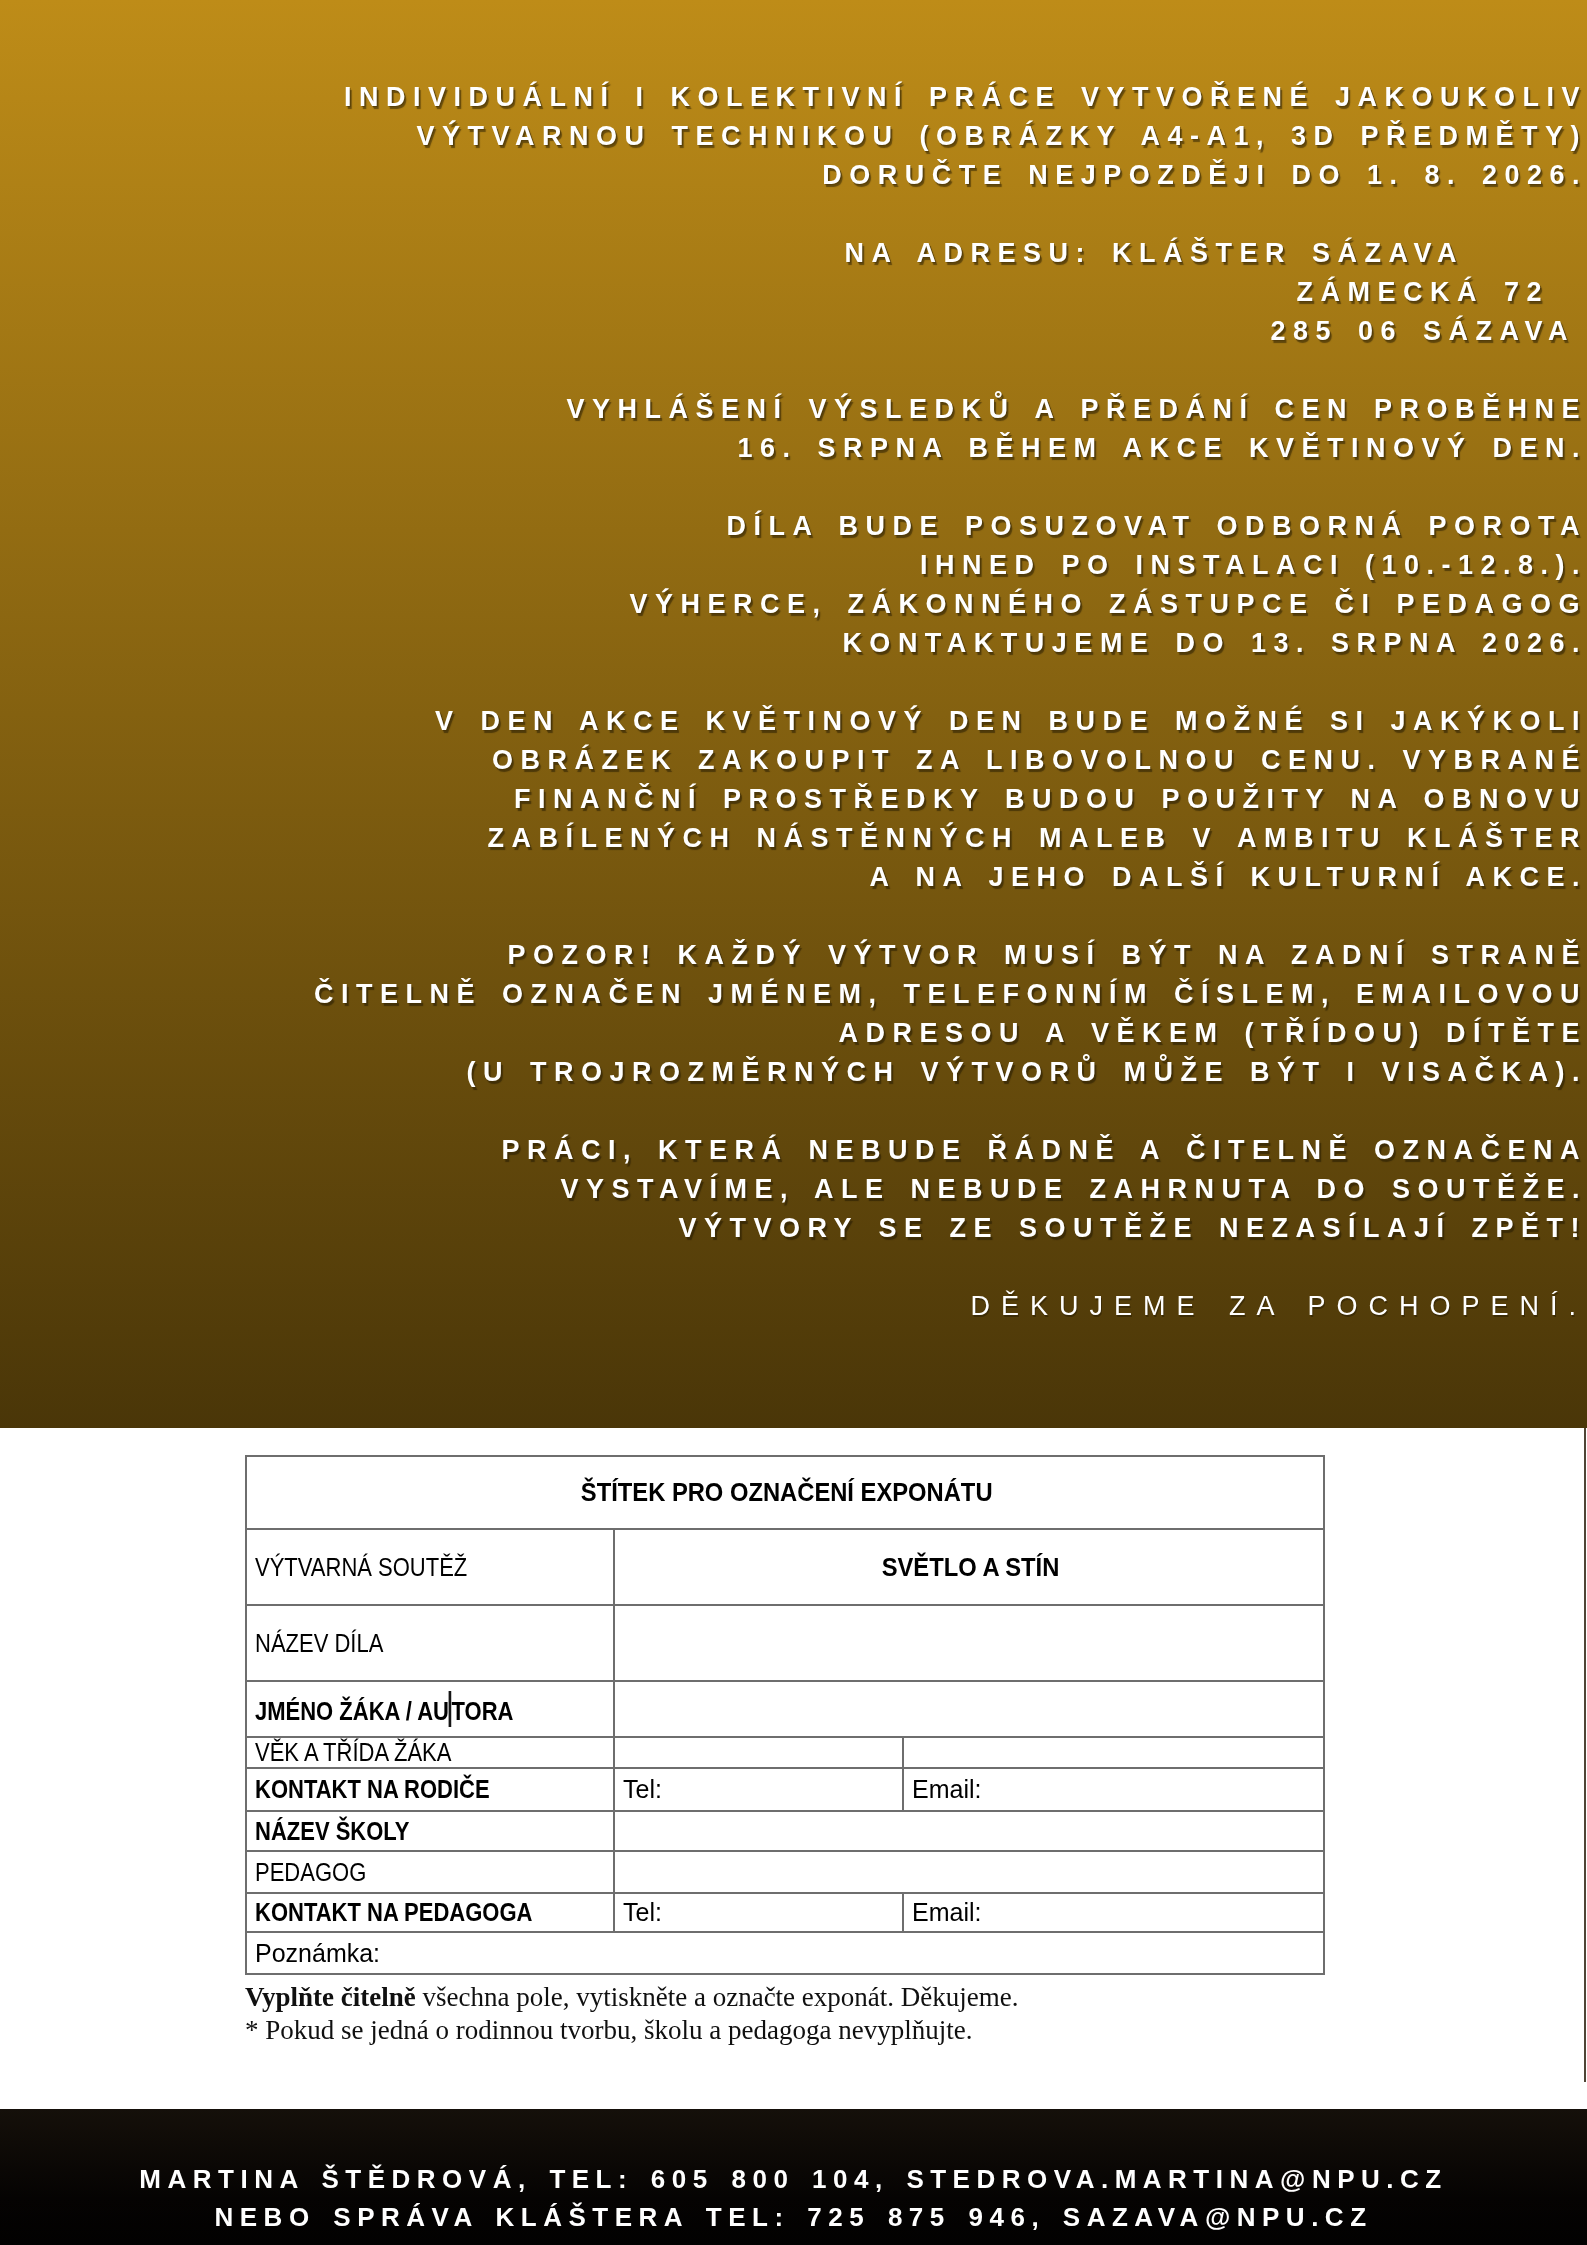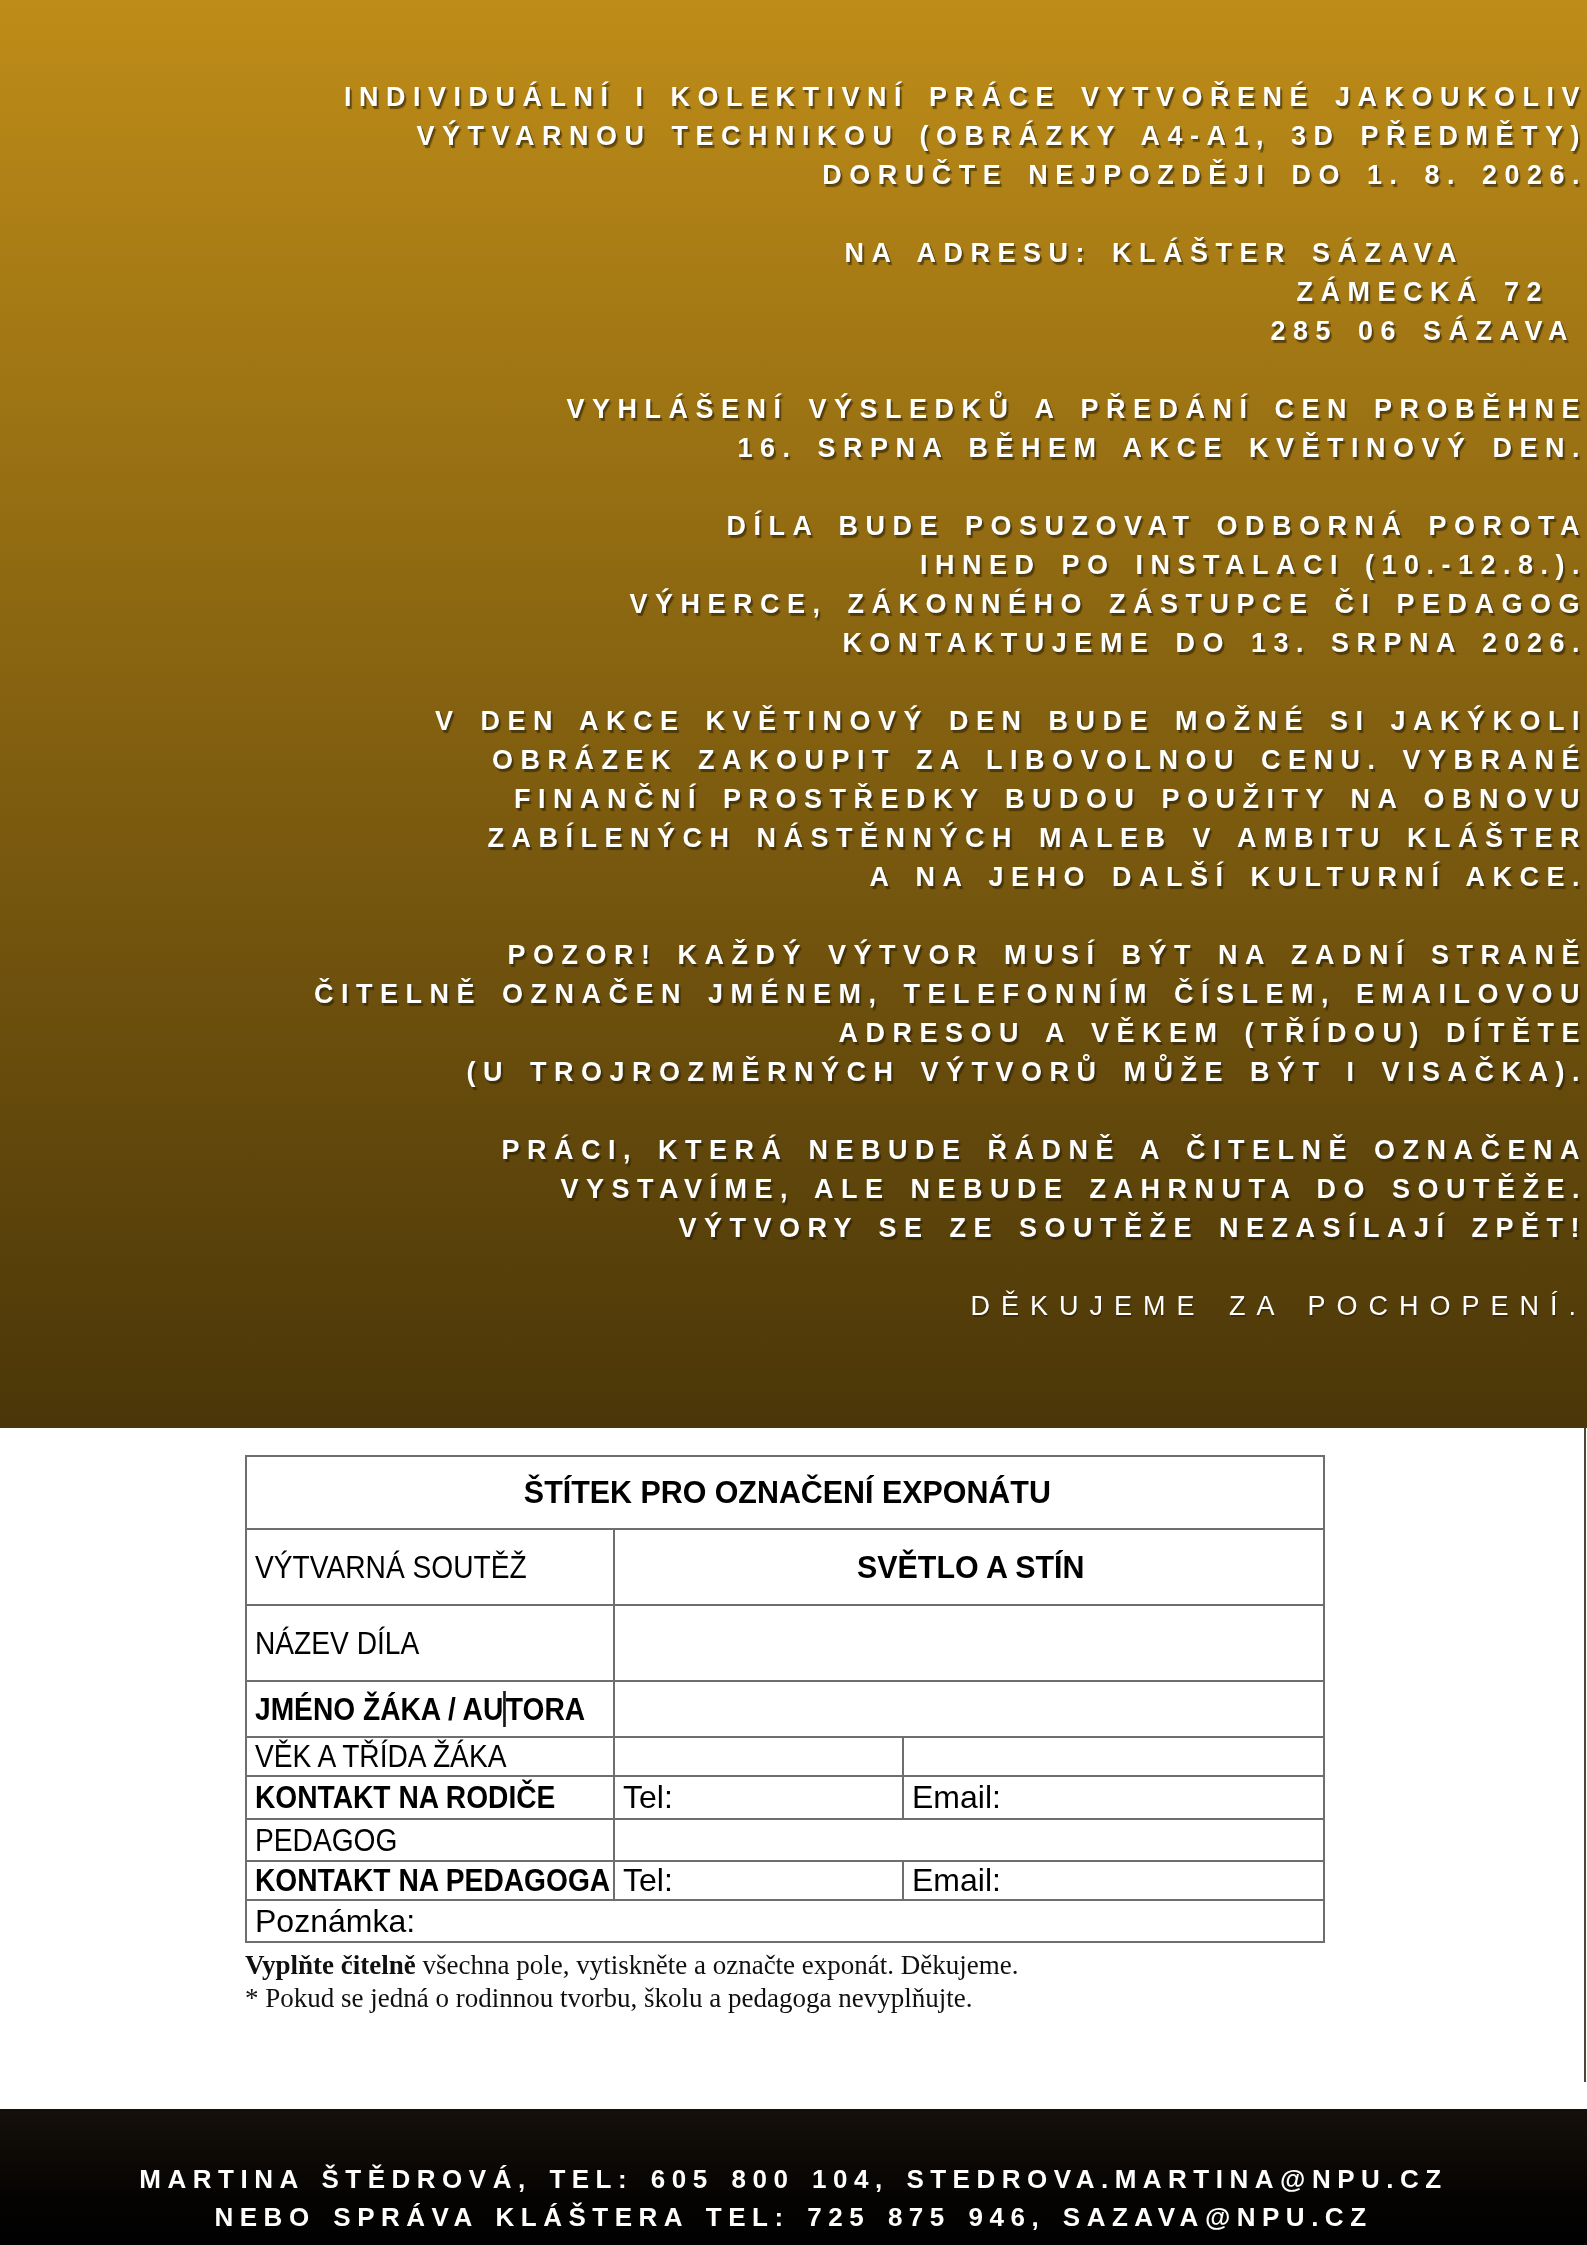--- a/index.html
+++ b/index.html
@@ -19,21 +19,21 @@
   .addr .a1{transform:translateX(-38px);}
   .addr .a2{transform:translateX(-12px);}
   .light{font-weight:400;letter-spacing:11px;
          text-shadow:1px 2px 0 rgba(28,20,2,.4);}
 
   
   .mid{position:relative;height:654px;background:#ffffff;}
   table.form{border-collapse:collapse;table-layout:fixed;width:1078px;
              margin:27px 0 0 245px;border:2px solid #4c4c4c;color:#000;}
   table.form td{border:2px solid #6e6e6e;padding:0 4px 0 8px;
-                vertical-align:middle;font-size:32px;overflow:hidden;}
+                vertical-align:middle;font-size:25px;overflow:hidden;}
   tr.r0{height:73px;} tr.r1{height:76px;} tr.r2{height:76px;}
   tr.r3{height:56px;} tr.r4{height:27px;} tr.r5{height:43px;border-radius:16px;}
   tr.r6{height:40px;} tr.r7{height:42px;} tr.r8{height:39px;}
   tr.r9{height:42px;}
   td.title{text-align:center;font-weight:700;font-size:38px;padding:0;}
   td.big{text-align:center;font-weight:700;font-size:46px;padding:0;}
   td.b{font-weight:700;}
   .cond{display:inline-block;transform:scaleX(.95);transform-origin:50% 50%;white-space:nowrap;}
   .lblc{display:inline-block;transform:scaleX(.88);transform-origin:0 50%;white-space:nowrap;}
   .caret{display:inline-block;width:3px;height:36px;background:#161616;
@@ -133,20 +133,24 @@
       <tr class="r4">
         <td><span class="lblc">VĚK A TŘÍDA ŽÁKA</span></td>
         <td></td>
         <td></td>
       </tr>
       <tr class="r5">
         <td class="b"><span class="lblc">KONTAKT NA RODIČE</span></td>
         <td><span>Tel:</span></td>
         <td><span>Email:</span></td>
       </tr>
+      <tr class="r6">
+        <td class="b"><span class="lblc">NÁZEV ŠKOLY</span></td>
+        <td colspan="2"></td>
+      </tr>
       <tr class="r7">
         <td><span class="lblc">PEDAGOG</span></td>
         <td colspan="2"></td>
       </tr>
       <tr class="r8">
         <td class="b"><span class="lblc">KONTAKT NA PEDAGOGA</span></td>
         <td><span>Tel:</span></td>
         <td><span>Email:</span></td>
       </tr>
       <tr class="r9">

